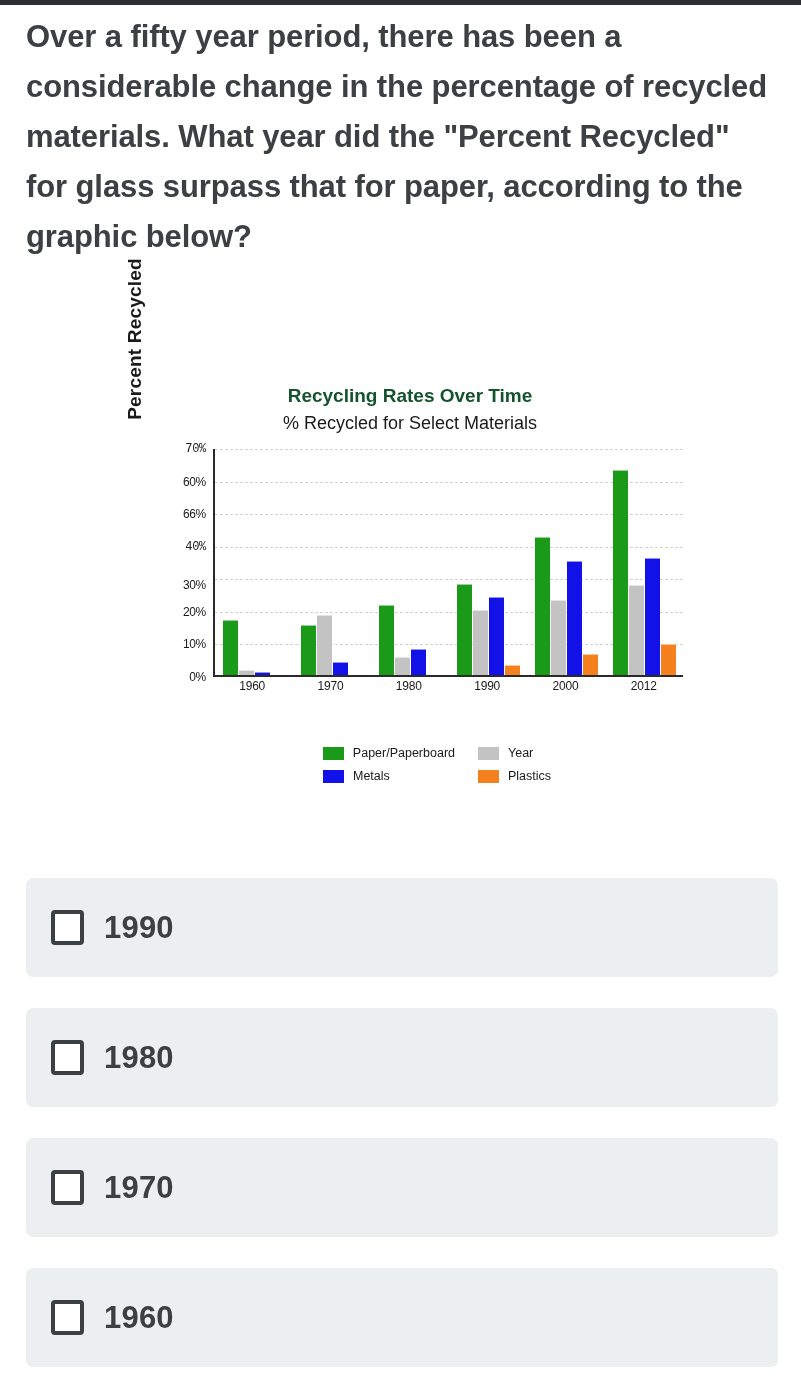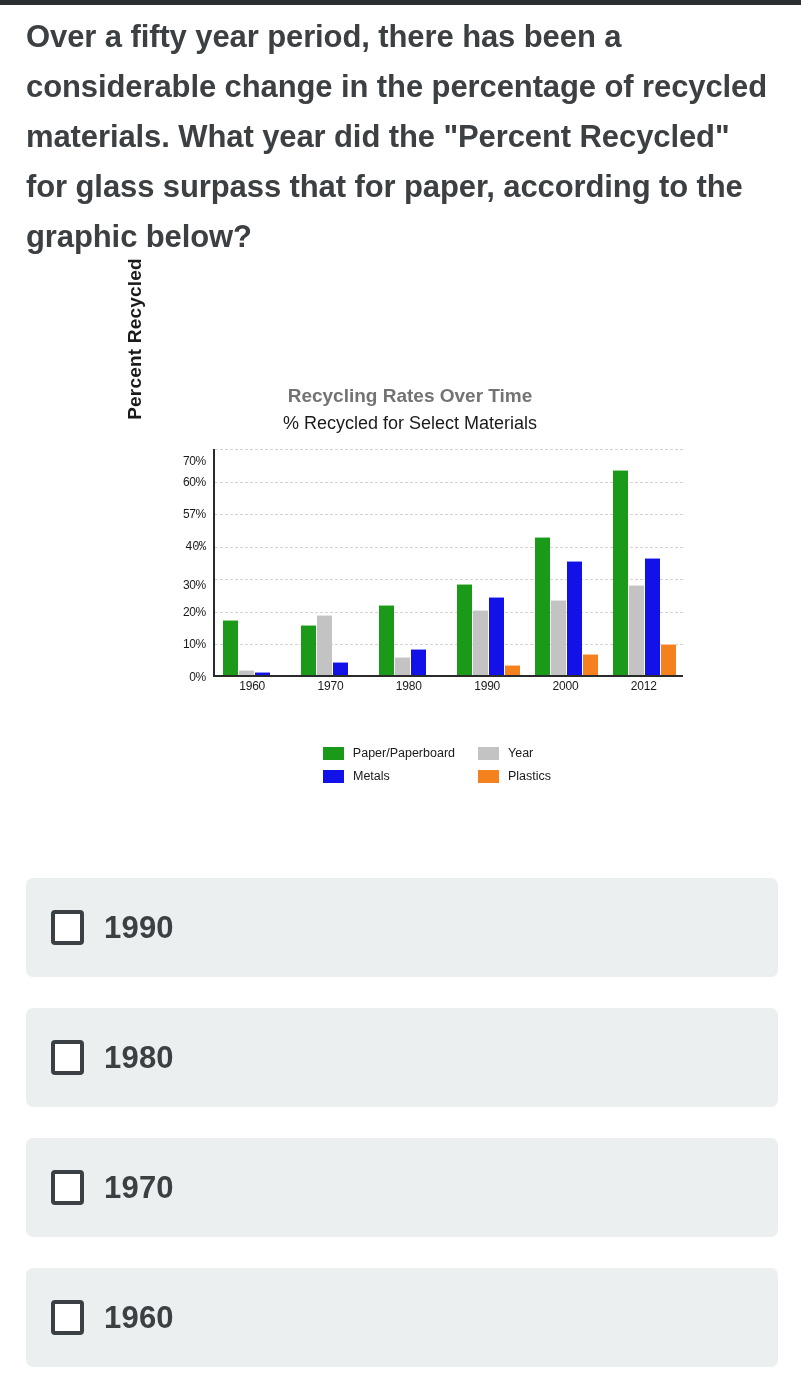--- a/index.html
+++ b/index.html
@@ -35,21 +35,21 @@
   
   .chart-wrap {
     position: absolute;
     left: 130px; top: 383px;
     width: 560px; height: 420px;
   }
   .chart-title {
     text-align: center;
     font-size: 19px;
     font-weight: 700;
-    color: #737373;
+    color: #14532d;
     margin: 0;
     line-height: 26px;
   }
   .chart-subtitle {
     text-align: center;
     font-size: 18px;
     font-weight: 400;
     color: #1a1a1a;
     margin: 2px 0 0 0;
     line-height: 24px;
@@ -222,23 +222,23 @@
     <div class="chart-subtitle">% Recycled for Select Materials</div>
 
     <div class="plot-region">
       <div class="ylabel">Percent Recycled</div>
       <div class="yticks" id="yticks">
           <div class="ytick" style="top: 228px;">0%</div>
           <div class="ytick" style="top: 195.429px;">10%</div>
           <div class="ytick" style="top: 162.857px;">20%</div>
           <div class="ytick" style="top: 136px;">30%</div>
           <div class="ytick" style="top: 97.7143px; font-family: Liberation Mono, monospace;">40%</div>
-          <div class="ytick" style="top: 65.1429px;">57%</div>
+          <div class="ytick" style="top: 65.1429px;">66%</div>
           <div class="ytick" style="top: 32.5714px;">60%</div>
-          <div class="ytick" style="top: 12px;">70%</div>
+          <div class="ytick" style="top: 0px; font-family: Liberation Mono, monospace;">70%</div>
         </div>
       <div class="axes">
         <div id="gridlines">
             <div class="gridline" style="top: 195.429px;"></div>
             <div class="gridline" style="top: 162.857px;"></div>
             <div class="gridline" style="top: 130.286px;"></div>
             <div class="gridline" style="top: 97.7143px;"></div>
             <div class="gridline" style="top: 65.1429px;"></div>
             <div class="gridline" style="top: 32.5714px;"></div>
             <div class="gridline" style="top: 0px;"></div>

